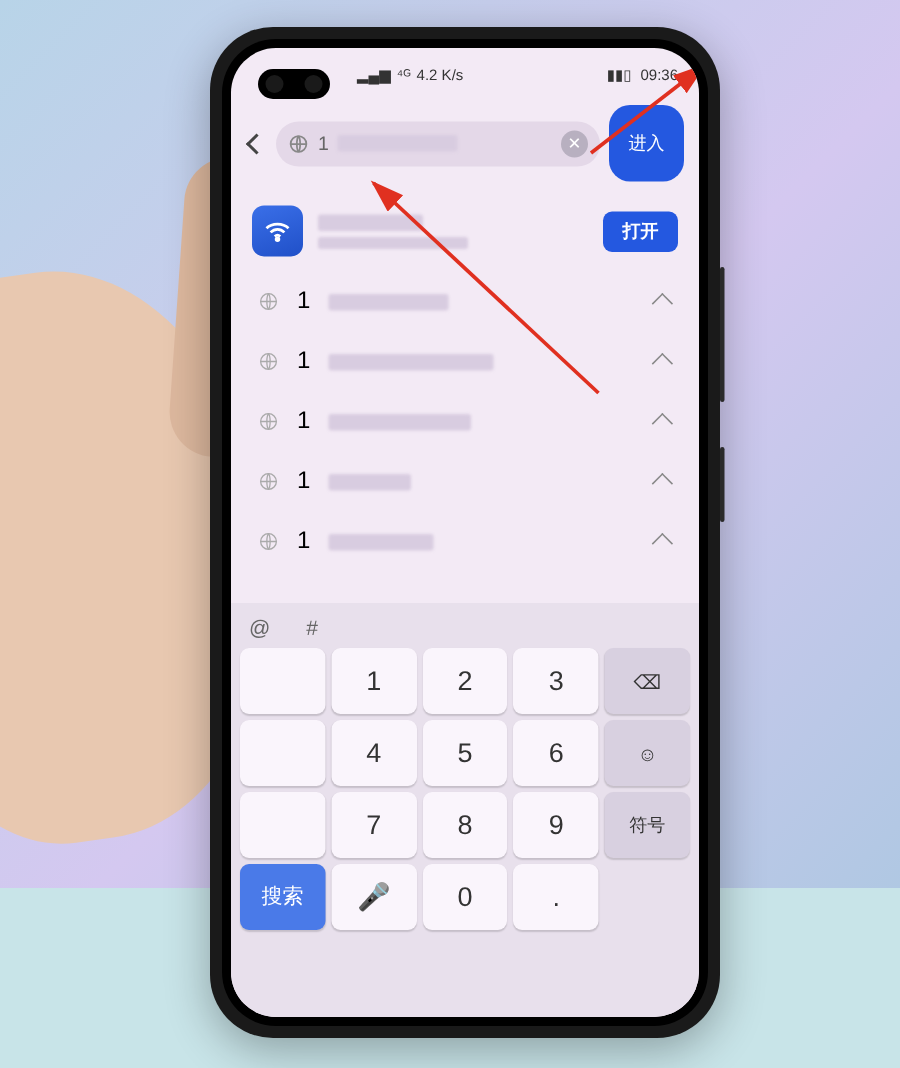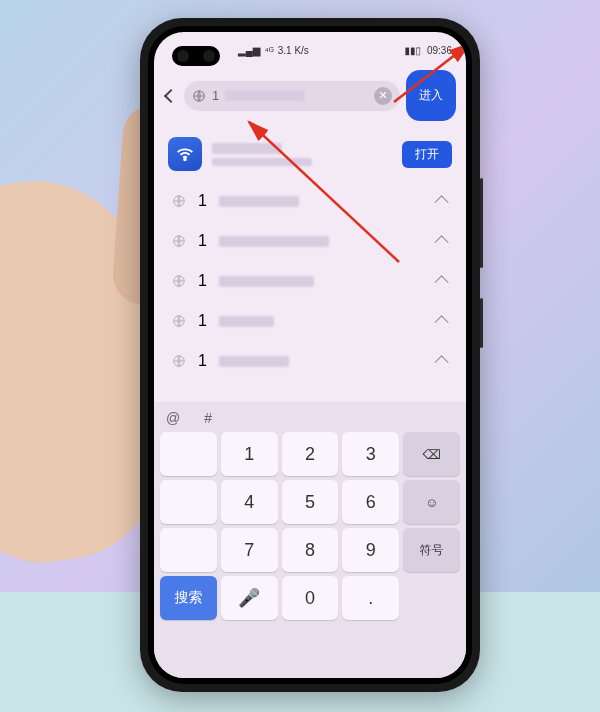--- a/index.html
+++ b/index.html
@@ -141,20 +141,21 @@
   color: #fff;
   padding: 17px 13px;
   border-radius: 14px;
   font-size: 12px;
 }
 .result-card {
   display: flex;
   align-items: center;
   padding: 10px 14px;
   gap: 10px;
+  font-weight: bold;
 }
 .app-icon {
   width: 34px;
   height: 34px;
   background: linear-gradient(160deg, #3a6fe8, #2050c8);
   border-radius: 8px;
   display: flex;
   align-items: center;
   justify-content: center;
 }
@@ -286,21 +287,21 @@
   <div class="side-btn pwr"></div>
   <div class="bezel">
     <div class="screen">
 
       <div class="camera-cutout"></div>
 
       <div class="status-bar">
         <div class="sb-left">
           <span>▂▄▆</span>
           <span>⁴ᴳ</span>
-          <span>3.1 K/s</span>
+          <span>4.2 K/s</span>
         </div>
         <span>▮▮▯</span>
         <span>09:36</span>
       </div>
 
       <div class="addr-row">
         <div class="back-chevron"></div>
         <div class="addr-input">
           <svg class="globe-svg" viewBox="0 0 24 24" fill="none" stroke="#888" stroke-width="2">
               <circle cx="12" cy="12" r="9"></circle>

